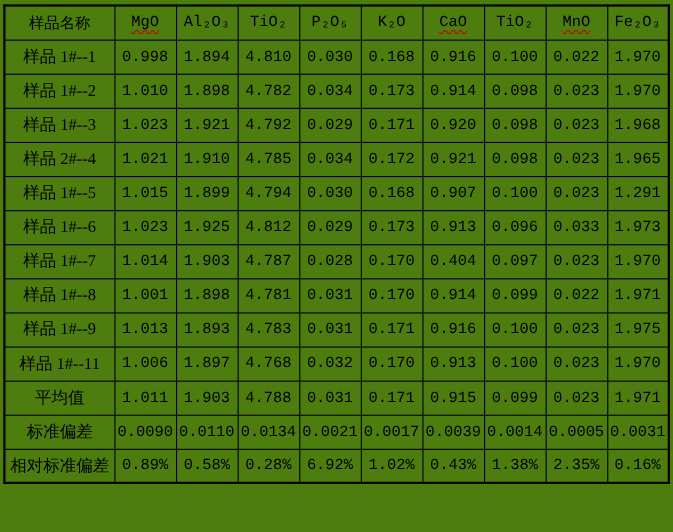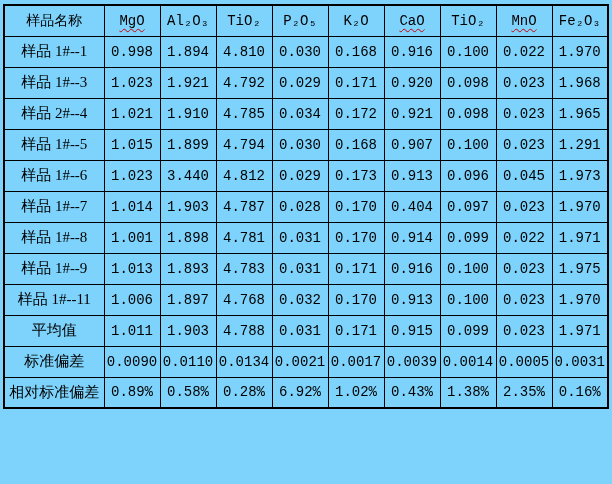--- a/index.html
+++ b/index.html
@@ -3,21 +3,21 @@
 <meta charset="utf-8">
 <style>
   * { box-sizing: border-box; }
   html, body {
     margin: 0; padding: 0;
     background: #ffffff;
   }
   .canvas {
     position: relative;
     width: 612px; height: 484px;
-    background: #7dd3fc;
+    background: #4d7c0f;
     overflow: hidden;
     font-family: "Liberation Sans", "DejaVu Sans", sans-serif;
   }
   table.data-table {
     position: absolute;
     left: 3px; top: 4px;
     width: 605px;
     border-collapse: collapse;
     table-layout: fixed;
     border: 2px solid #000000;
@@ -96,20 +96,32 @@
           <td class="num-cell">1.894</td>
           <td class="num-cell">4.810</td>
           <td class="num-cell">0.030</td>
           <td class="num-cell">0.168</td>
           <td class="num-cell">0.916</td>
           <td class="num-cell">0.100</td>
           <td class="num-cell">0.022</td>
           <td class="num-cell">1.970</td>
         </tr>
         <tr>
+          <td class="label-cell">样品 1#--2</td>
+          <td class="num-cell">1.010</td>
+          <td class="num-cell">1.898</td>
+          <td class="num-cell">4.782</td>
+          <td class="num-cell">0.034</td>
+          <td class="num-cell">0.173</td>
+          <td class="num-cell">0.914</td>
+          <td class="num-cell">0.098</td>
+          <td class="num-cell">0.023</td>
+          <td class="num-cell">1.970</td>
+        </tr>
+        <tr>
           <td class="label-cell">样品 1#--3</td>
           <td class="num-cell">1.023</td>
           <td class="num-cell">1.921</td>
           <td class="num-cell">4.792</td>
           <td class="num-cell">0.029</td>
           <td class="num-cell">0.171</td>
           <td class="num-cell">0.920</td>
           <td class="num-cell">0.098</td>
           <td class="num-cell">0.023</td>
           <td class="num-cell">1.968</td>
@@ -134,27 +146,27 @@
           <td class="num-cell">0.030</td>
           <td class="num-cell">0.168</td>
           <td class="num-cell">0.907</td>
           <td class="num-cell">0.100</td>
           <td class="num-cell">0.023</td>
           <td class="num-cell">1.291</td>
         </tr>
         <tr>
           <td class="label-cell">样品 1#--6</td>
           <td class="num-cell">1.023</td>
-          <td class="num-cell">3.440</td>
+          <td class="num-cell">1.925</td>
           <td class="num-cell">4.812</td>
           <td class="num-cell">0.029</td>
           <td class="num-cell">0.173</td>
           <td class="num-cell">0.913</td>
           <td class="num-cell">0.096</td>
-          <td class="num-cell">0.045</td>
+          <td class="num-cell">0.033</td>
           <td class="num-cell">1.973</td>
         </tr>
         <tr>
           <td class="label-cell">样品 1#--7</td>
           <td class="num-cell">1.014</td>
           <td class="num-cell">1.903</td>
           <td class="num-cell">4.787</td>
           <td class="num-cell">0.028</td>
           <td class="num-cell">0.170</td>
           <td class="num-cell">0.404</td>

